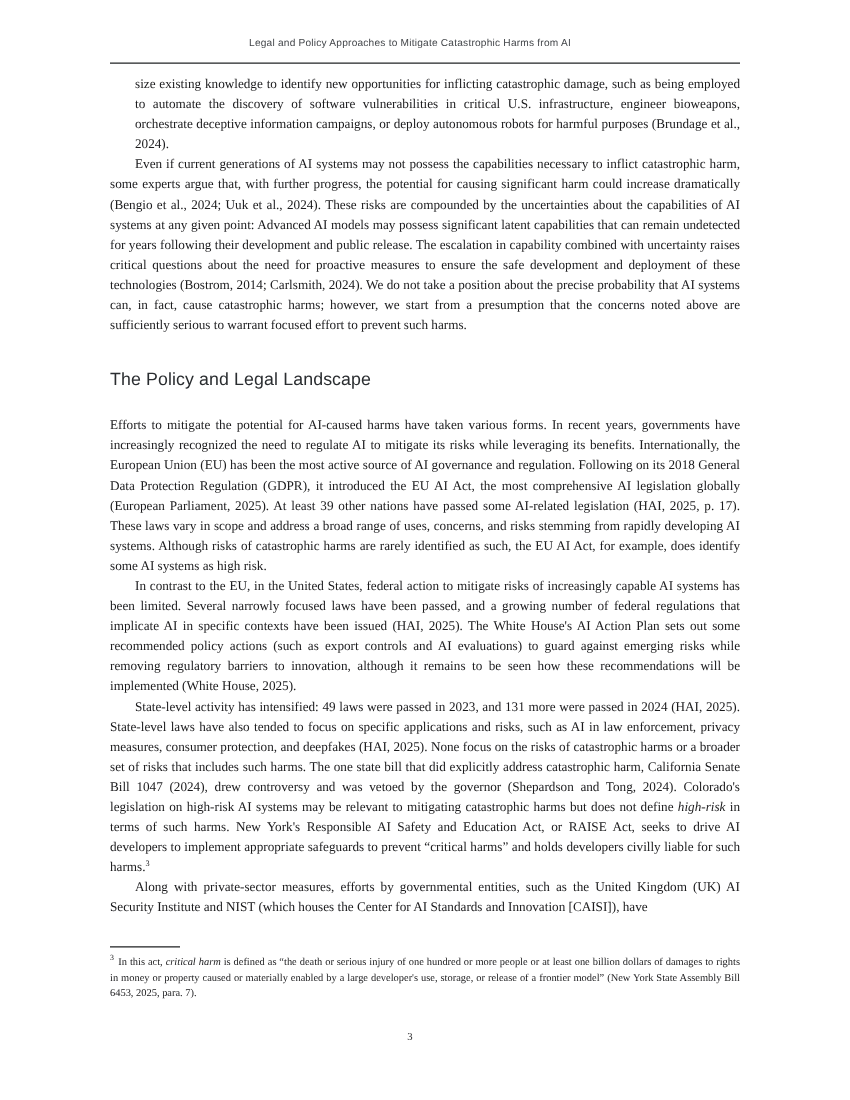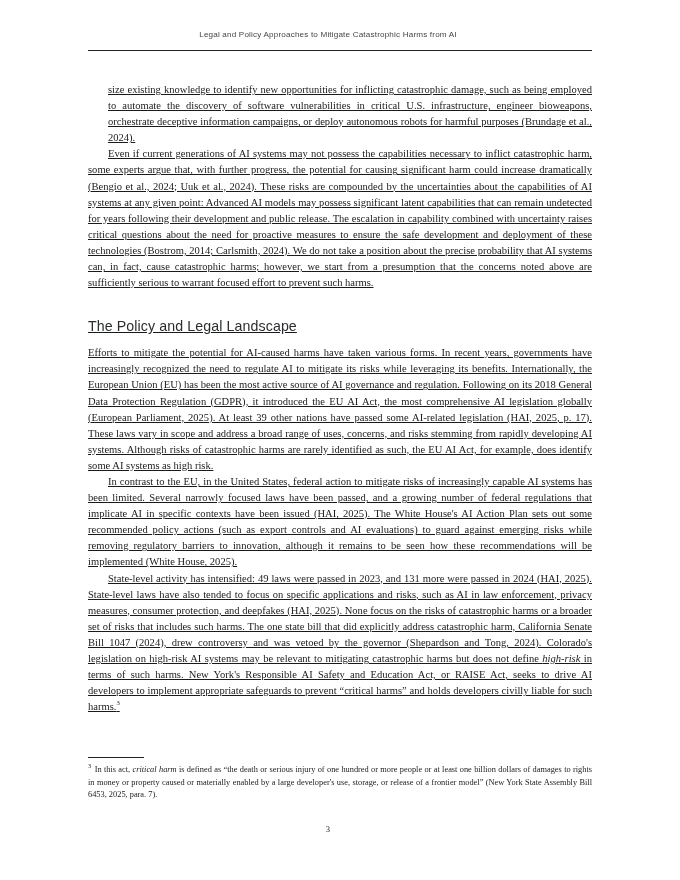--- a/index.html
+++ b/index.html
@@ -40,23 +40,22 @@
     top: 50px;
     width: 504px;
     height: 1.1px;
     background: #222426;
   }
 
   
   .content {
     position: absolute;
     left: 88px;
-    top: 82px;
+    top: 60px;
     width: 504px;
-    text-decoration: underline;
   }
 
   p.body {
     margin: 0;
     font-size: 10.55px;
     line-height: 16.1px;
     text-align: justify;
     text-justify: inter-word;
     color: #1b1b1d;
     font-family: "Liberation Serif", serif;
@@ -77,21 +76,21 @@
   
   h2.section-heading {
     margin: 0;
     font-family: "Liberation Sans", sans-serif;
     font-size: 14.2px;
     font-weight: 400;
     color: #2a2d30;
     letter-spacing: 0.1px;
     line-height: 19px;
   }
-  .heading-block { margin-top: 26px; margin-bottom: 9px; }
+  .heading-block { margin-top: 26px; margin-bottom: 19px; }
 
   i, .ital { font-style: italic; }
 
   sup.fn-ref {
     font-size: 6.6px;
     vertical-align: super;
     line-height: 0;
   }
 
   
@@ -152,20 +151,21 @@
     <div class="heading-block">
       <h2 class="section-heading">The Policy and Legal Landscape</h2>
     </div>
 
     <p class="body noindent">Efforts to mitigate the potential for AI-caused harms have taken various forms. In recent years, governments have increasingly recognized the need to regulate AI to mitigate its risks while leveraging its benefits. Internationally, the European Union (EU) has been the most active source of AI governance and regulation. Following on its 2018 General Data Protection Regulation (GDPR), it introduced the EU AI Act, the most comprehensive AI legislation globally (European Parliament, 2025). At least 39 other nations have passed some AI-related legislation (HAI, 2025, p. 17). These laws vary in scope and address a broad range of uses, concerns, and risks stemming from rapidly developing AI systems. Although risks of catastrophic harms are rarely identified as such, the EU AI Act, for example, does identify some AI systems as high risk.</p>
 
     <p class="body indent">In contrast to the EU, in the United States, federal action to mitigate risks of increasingly capable AI systems has been limited. Several narrowly focused laws have been passed, and a growing number of federal regulations that implicate AI in specific contexts have been issued (HAI, 2025). The White House's AI Action Plan sets out some recommended policy actions (such as export controls and AI evaluations) to guard against emerging risks while removing regulatory barriers to innovation, although it remains to be seen how these recommendations will be implemented (White House, 2025).</p>
 
     <p class="body indent"><span>State-level activity has intensified: 49 laws were passed in 2023, and 131 more were passed in 2024 (HAI, 2025). State-level laws have also tended to focus on specific applications and risks, such as AI in law enforcement, privacy measures, consumer protection, and deepfakes (HAI, 2025). None focus on the risks of catastrophic harms or a broader set of risks that includes such harms. The one state bill that did explicitly address catastrophic harm, California Senate Bill 1047 (2024), drew controversy and was vetoed by the governor (Shepardson and Tong, 2024). Colorado's legislation on high-risk AI systems may be relevant to mitigating catastrophic harms but does not define </span><i>high-risk</i><span> in terms of such harms. New York's Responsible AI Safety and Education Act, or RAISE Act, seeks to drive AI developers to implement appropriate safeguards to prevent “critical harms” and holds developers civilly liable for such harms.</span><sup class="fn-ref">3</sup></p>
 
+    <p class="body indent">Along with private-sector measures, efforts by governmental entities, such as the United Kingdom (UK) AI Security Institute and NIST (which houses the Center for AI Standards and Innovation [CAISI]), have</p>
 
   </div>
 
   <div class="footnote-area">
     <div class="footnote-rule"></div>
     <p class="footnote"><span class="fn-num">3</span><span>In this act, </span><i>critical harm</i><span> is defined as “the death or serious injury of one hundred or more people or at least one billion dollars of damages to rights in money or property caused or materially enabled by a large developer's use, storage, or release of a frontier model” (New York State Assembly Bill 6453, 2025, para. 7).</span></p>
   </div>
 
   <div class="folio">3</div>
 

